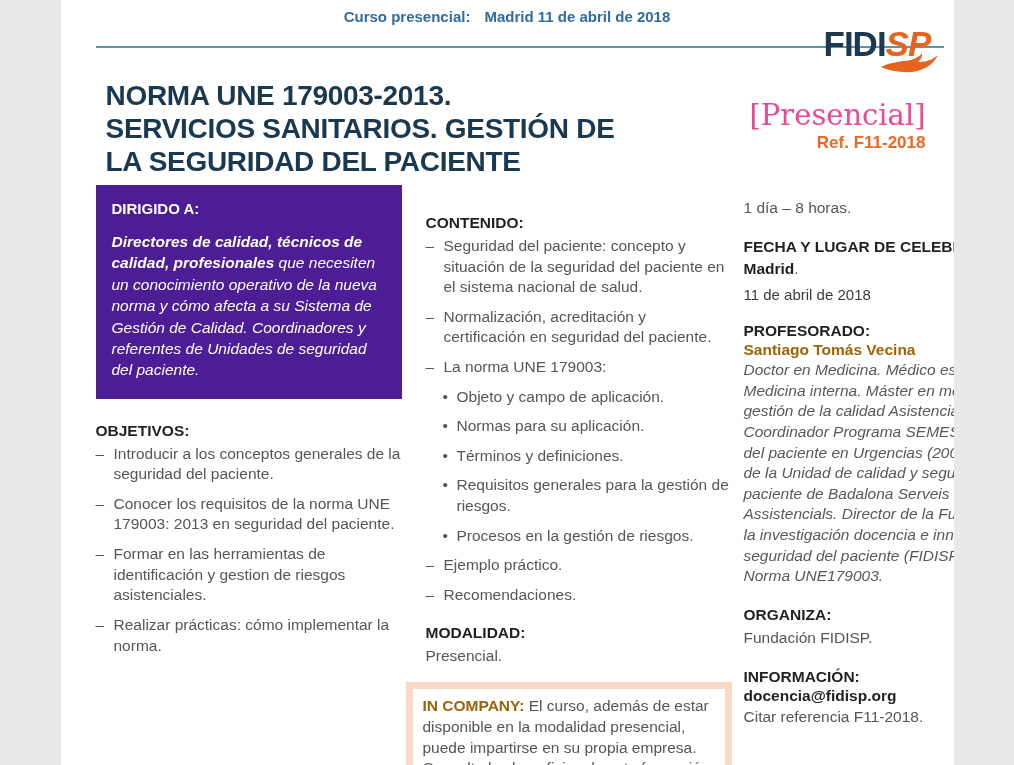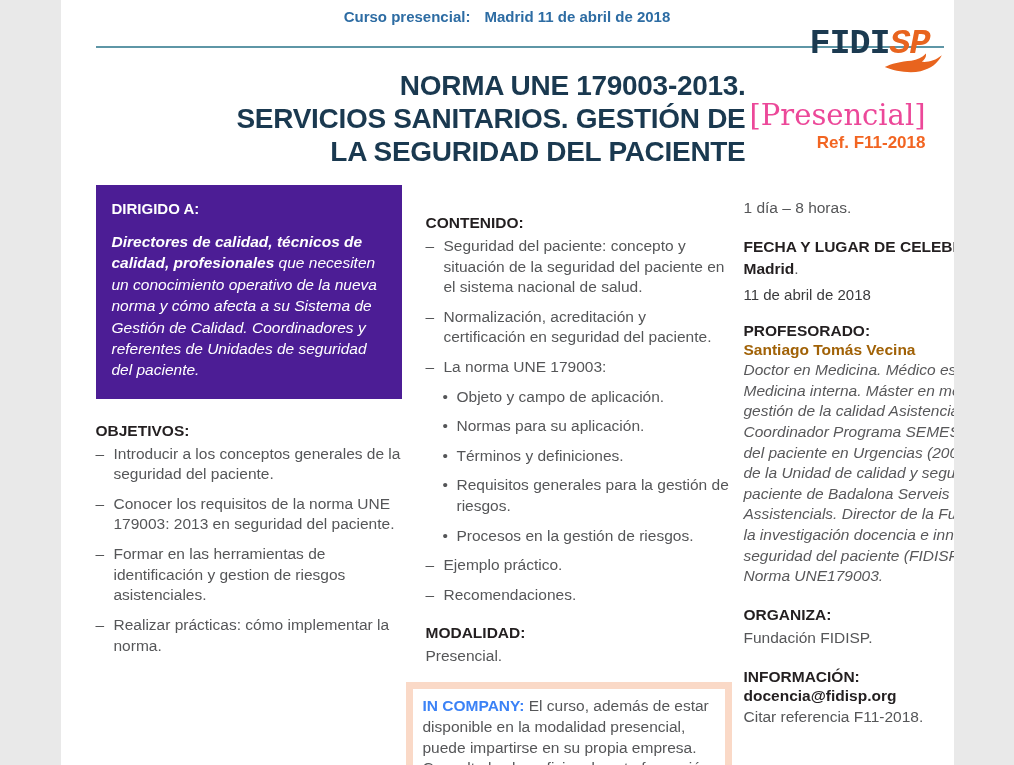--- a/index.html
+++ b/index.html
@@ -7,29 +7,29 @@
   body { font-family:"Liberation Sans", sans-serif; }
   .page { position:relative; width:893px; height:765px; background:#ffffff; overflow:hidden; margin:0 auto; }
 
   
   .top-header { position:absolute; top:8px; left:0; right:0; text-align:center;
                 font-size:15px; font-weight:bold; color:#2D6CA3; }
   .top-header .th-label { margin-right:14px; }
   .divider { position:absolute; top:46px; left:35px; width:848px; height:2px; background:#5E96A6; }
 
   
-  .logo { position:absolute; top:24px; right:34px; width:110px; height:52px;
-          font-family:Liberation Mono, monospace; white-space:nowrap; }
+  .logo { position:absolute; top:24px; right:20px; width:110px; height:52px;
+          font-family:Liberation Sans, sans-serif; white-space:nowrap; }
   .logo-fidi { font-size:35px; font-weight:bold; color:#1B3A50; letter-spacing:-1px; }
   .logo-sp-wrap { position:relative; display:inline-block; }
   .logo-sp { font-size:35px; font-weight:bold; font-style:italic; color:#E8641E; letter-spacing:-1px; }
   .hand-icon { position:absolute; left:-8px; bottom:-9px; width:62px; height:20px; }
 
   
-  .title-block { position:absolute; top:70px; left:45px; width:640px;text-align:right; }
+  .title-block { position:absolute; top:80px; left:45px; width:640px; }
   .page-title { font-size:28px; line-height:1.17; font-weight:bold; color:#1A3950; letter-spacing:-0.3px; }
   .badge-block { position:absolute; top:98px; right:28px; text-align:right; }
   .presencial { font-family:"DejaVu Serif", serif; font-size:29px; color:#ec4899; }
   .ref { font-size:17px; font-weight:bold; color:#F26522; margin-top:1px; }
 
   
   .col { position:absolute; top:185px; }
   .col-left  { left:35px;  width:306px; }
   .col-mid   { left:365px; width:306px; padding-top:13px; }
   .col-right { left:683px; width:302px; padding-top:13px; }
@@ -49,21 +49,21 @@
   .list li::before { content:"\2013"; position:absolute; left:0; }
   .list li.lvl2 { padding-left:31px; }
   .list li.lvl2::before { content:"\2022"; left:17px; }
 
   .first-section { margin-top:16px; }
 
   
   .in-company { margin-top:16px; margin-left:-20px; width:326px;
                 border:7px solid #FAD9C7; background:#ffffff; padding:7px 10px 8px; }
   .in-company .ic-text { font-size:15.5px; color:#555658; line-height:1.33; }
-  .in-company .ic-label { font-weight:bold; color:#3b82f6; }
+  .in-company .ic-label { font-weight:bold; color:#a16207; }
 
   
   .rsec { margin-bottom:19px; }
   .rsec .city { font-size:15.5px; font-weight:bold; color:#231F20; }
   .rsec .city-dot { font-size:15.5px; color:#555658; }
   .rsec .date { font-size:15px; color:#3A3A3C; margin-top:8px; }
   .prof-name { font-size:15.5px; font-weight:bold; color:#a16207; line-height:1.3; }
   .prof-bio { font-size:15.5px; font-style:italic; color:#58585A; line-height:1.33; }
   .email { font-size:15.5px; font-weight:bold; color:#231F20; line-height:1.35; }
 </style>

